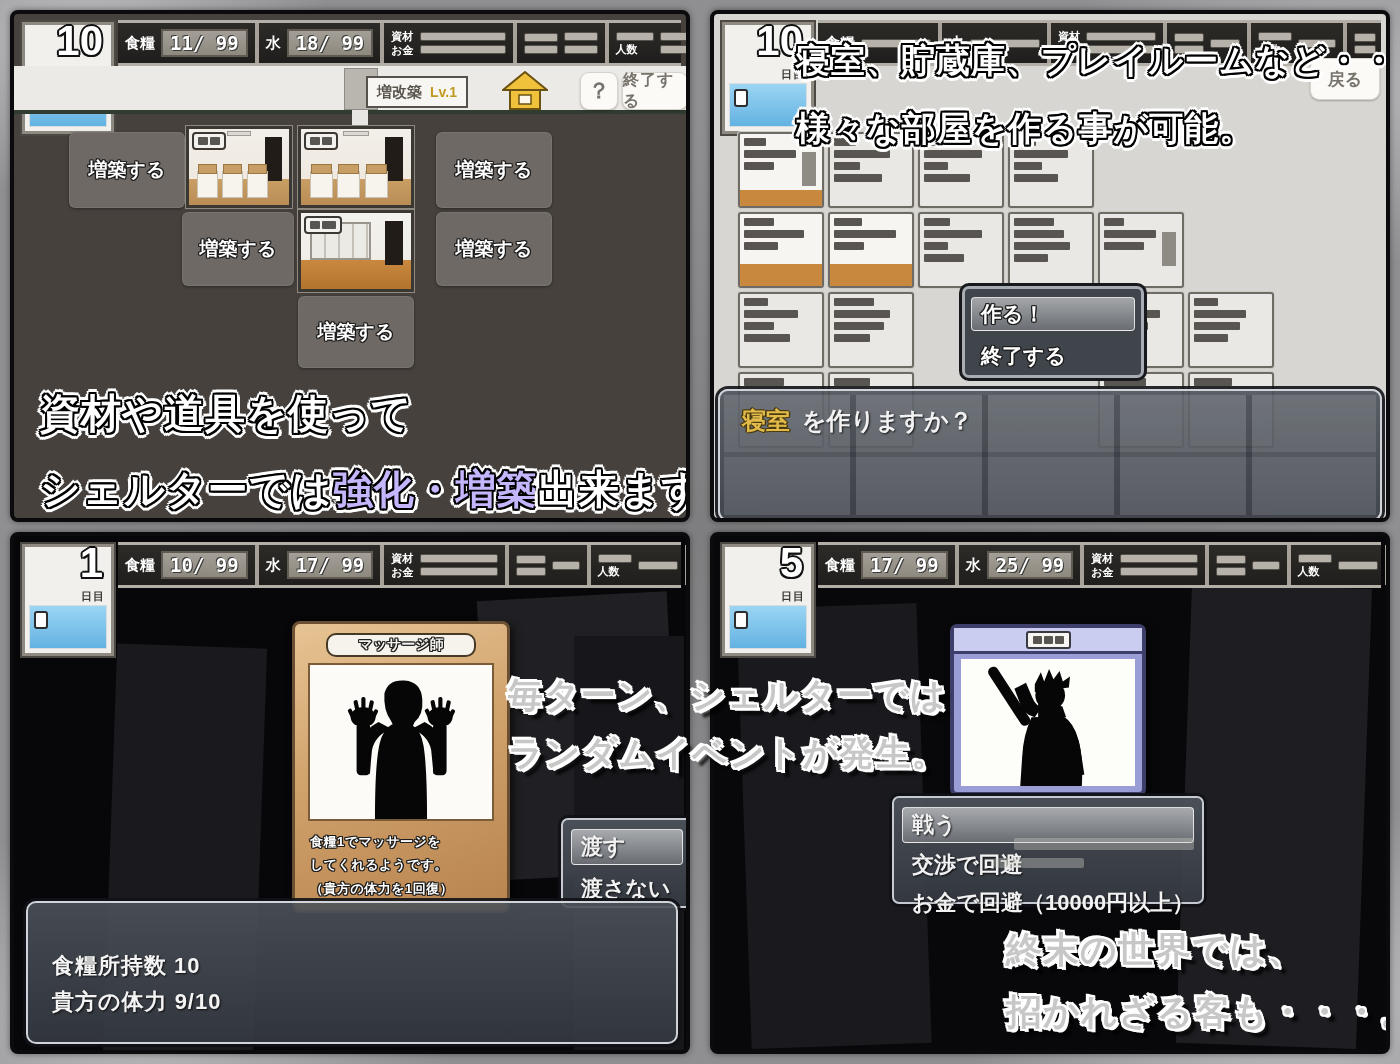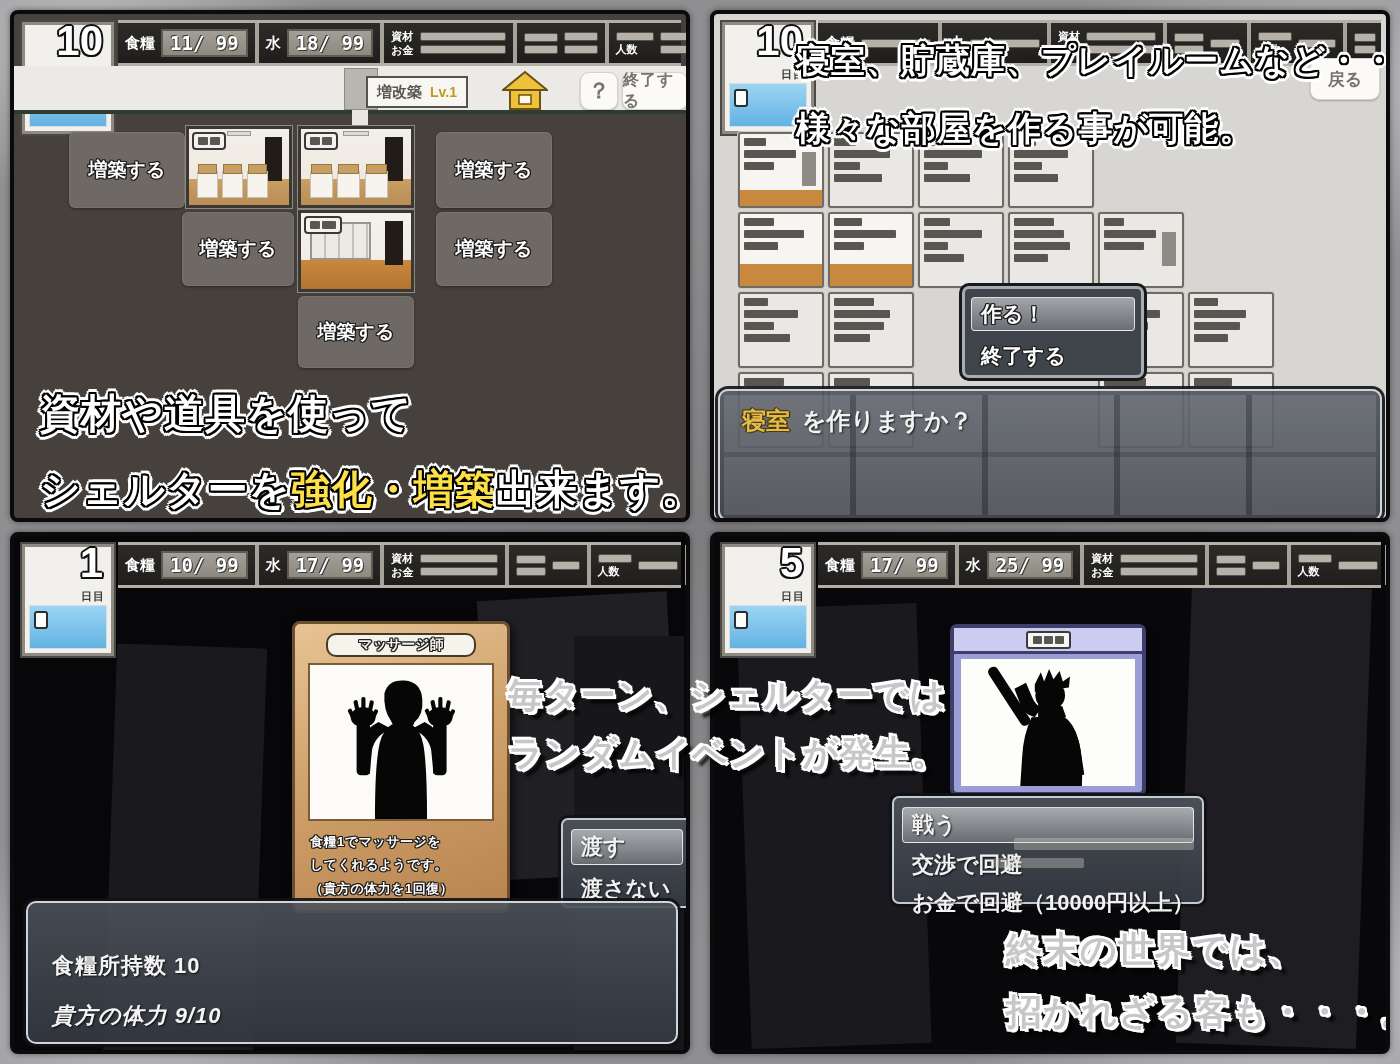--- a/index.html
+++ b/index.html
@@ -272,21 +272,21 @@
     <div class="gbtn" style="left:422px;top:198px;width:116px;height:74px;">
         <span class="ol-s">増築する</span>
       </div>
 
     <div class="gbtn" style="left:284px;top:282px;width:116px;height:72px;">
         <span class="ol-s">増築する</span>
       </div>
 
     <div class="cap-a bl-cap1">資材や道具を使って</div>
     <div class="cap-a bl-cap2">
-      <span>シェルターを</span><span style="color:#fde047">強化・増築</span><span>出来ます。</span>
+      <span>シェルターでは</span><span style="color:#c4b5fd">強化・増築</span><span>出来ます。</span>
     </div>
   </div>
 
   <div class="panel" id="panel-rooms">
     <div class="statusbar">
       <div class="scell">
           <span class="slabel">食糧</span>
           <span class="gvals">
             <span class="gb" style="width:70px"></span>
           </span>
@@ -659,21 +659,21 @@
       </div>
     </div>
 
     <div class="choicewin" style="left:547px;top:282px;width:132px;height:90px;">
       <div class="opt cursor"><span>渡す</span></div>
       <div class="opt" style="margin-top:8px;"><span>渡さない</span></div>
     </div>
 
     <div class="msgwin msg-bottom" style="position:absolute;">
       <div class="mline" style="margin-top:34px;font-size:22px;">食糧所持数 10</div>
-      <div class="mline" style="margin-top:20px;font-size:22px;font-style:italic;">貴方の体力 9/10</div>
+      <div class="mline" style="margin-top:6px;font-size:22px;">貴方の体力 9/10</div>
     </div>
   </div>
 
   <div class="panel" id="panel-bandit">
     <div class="slab" style="left:30px;top:70px;width:180px;height:440px;transform:rotate(-2deg);"></div>
     <div class="slab" style="left:470px;top:50px;width:180px;height:460px;transform:rotate(2deg);background:#1e1e22;"></div>
 
     <div class="statusbar">
       <div class="scell">
           <span class="slabel">食糧</span>

